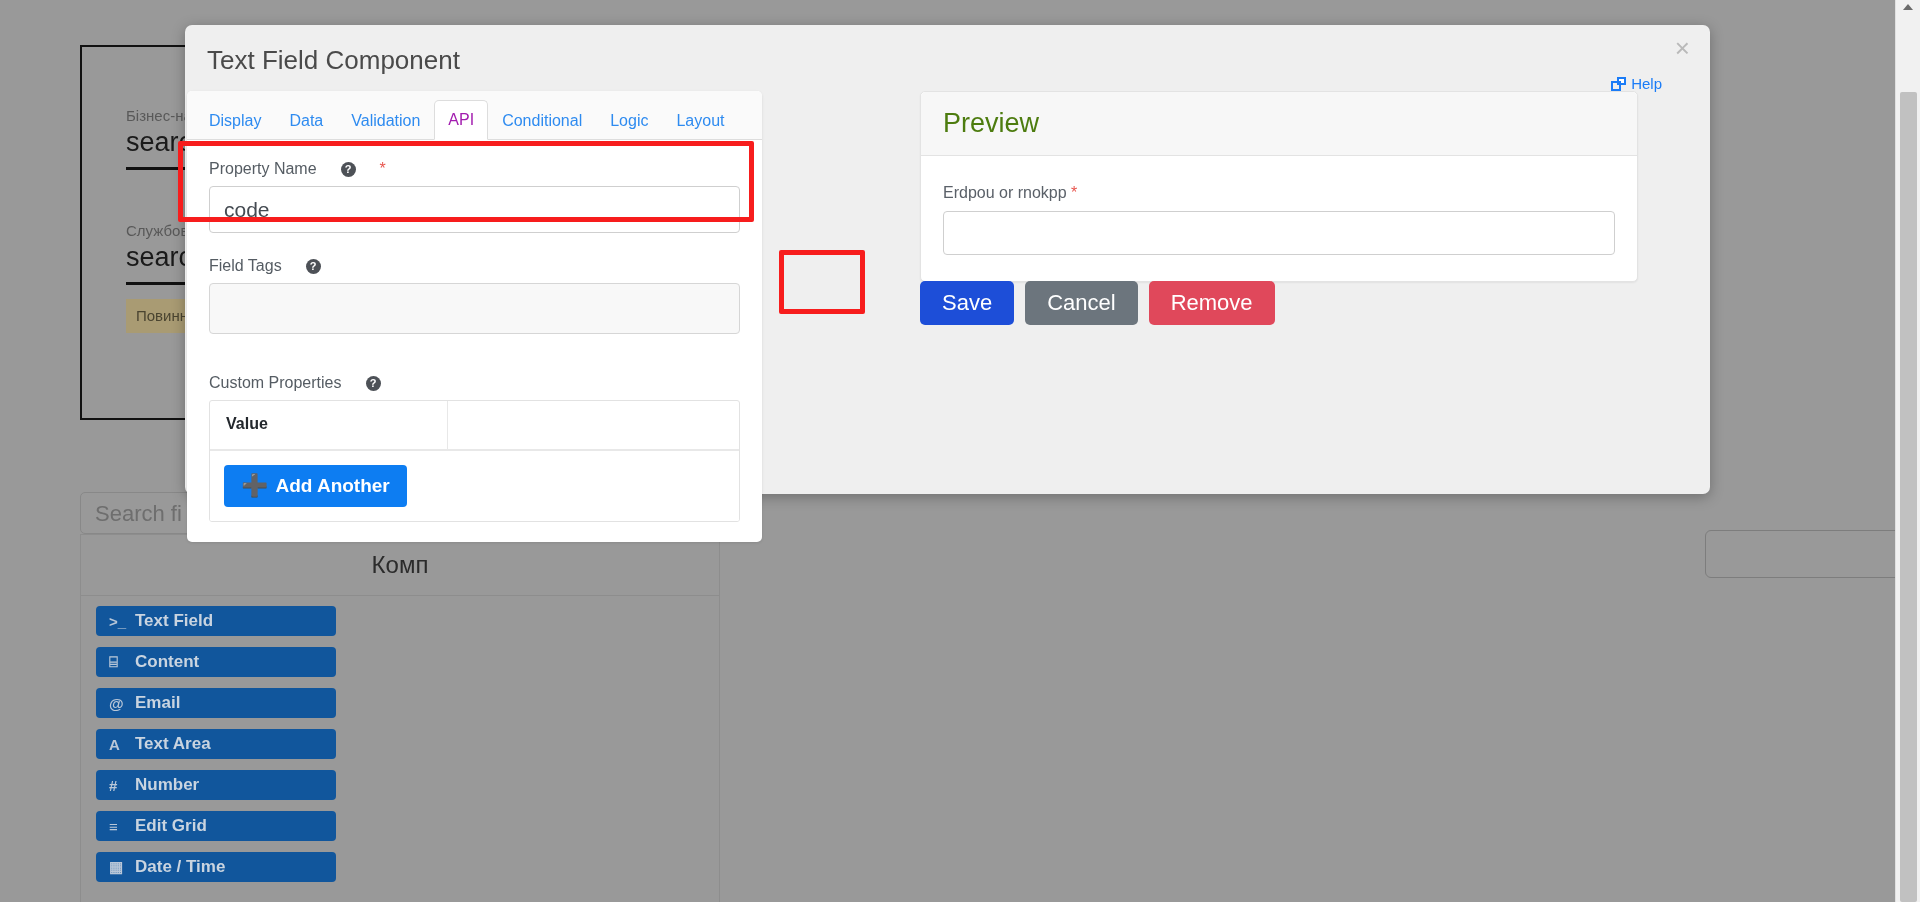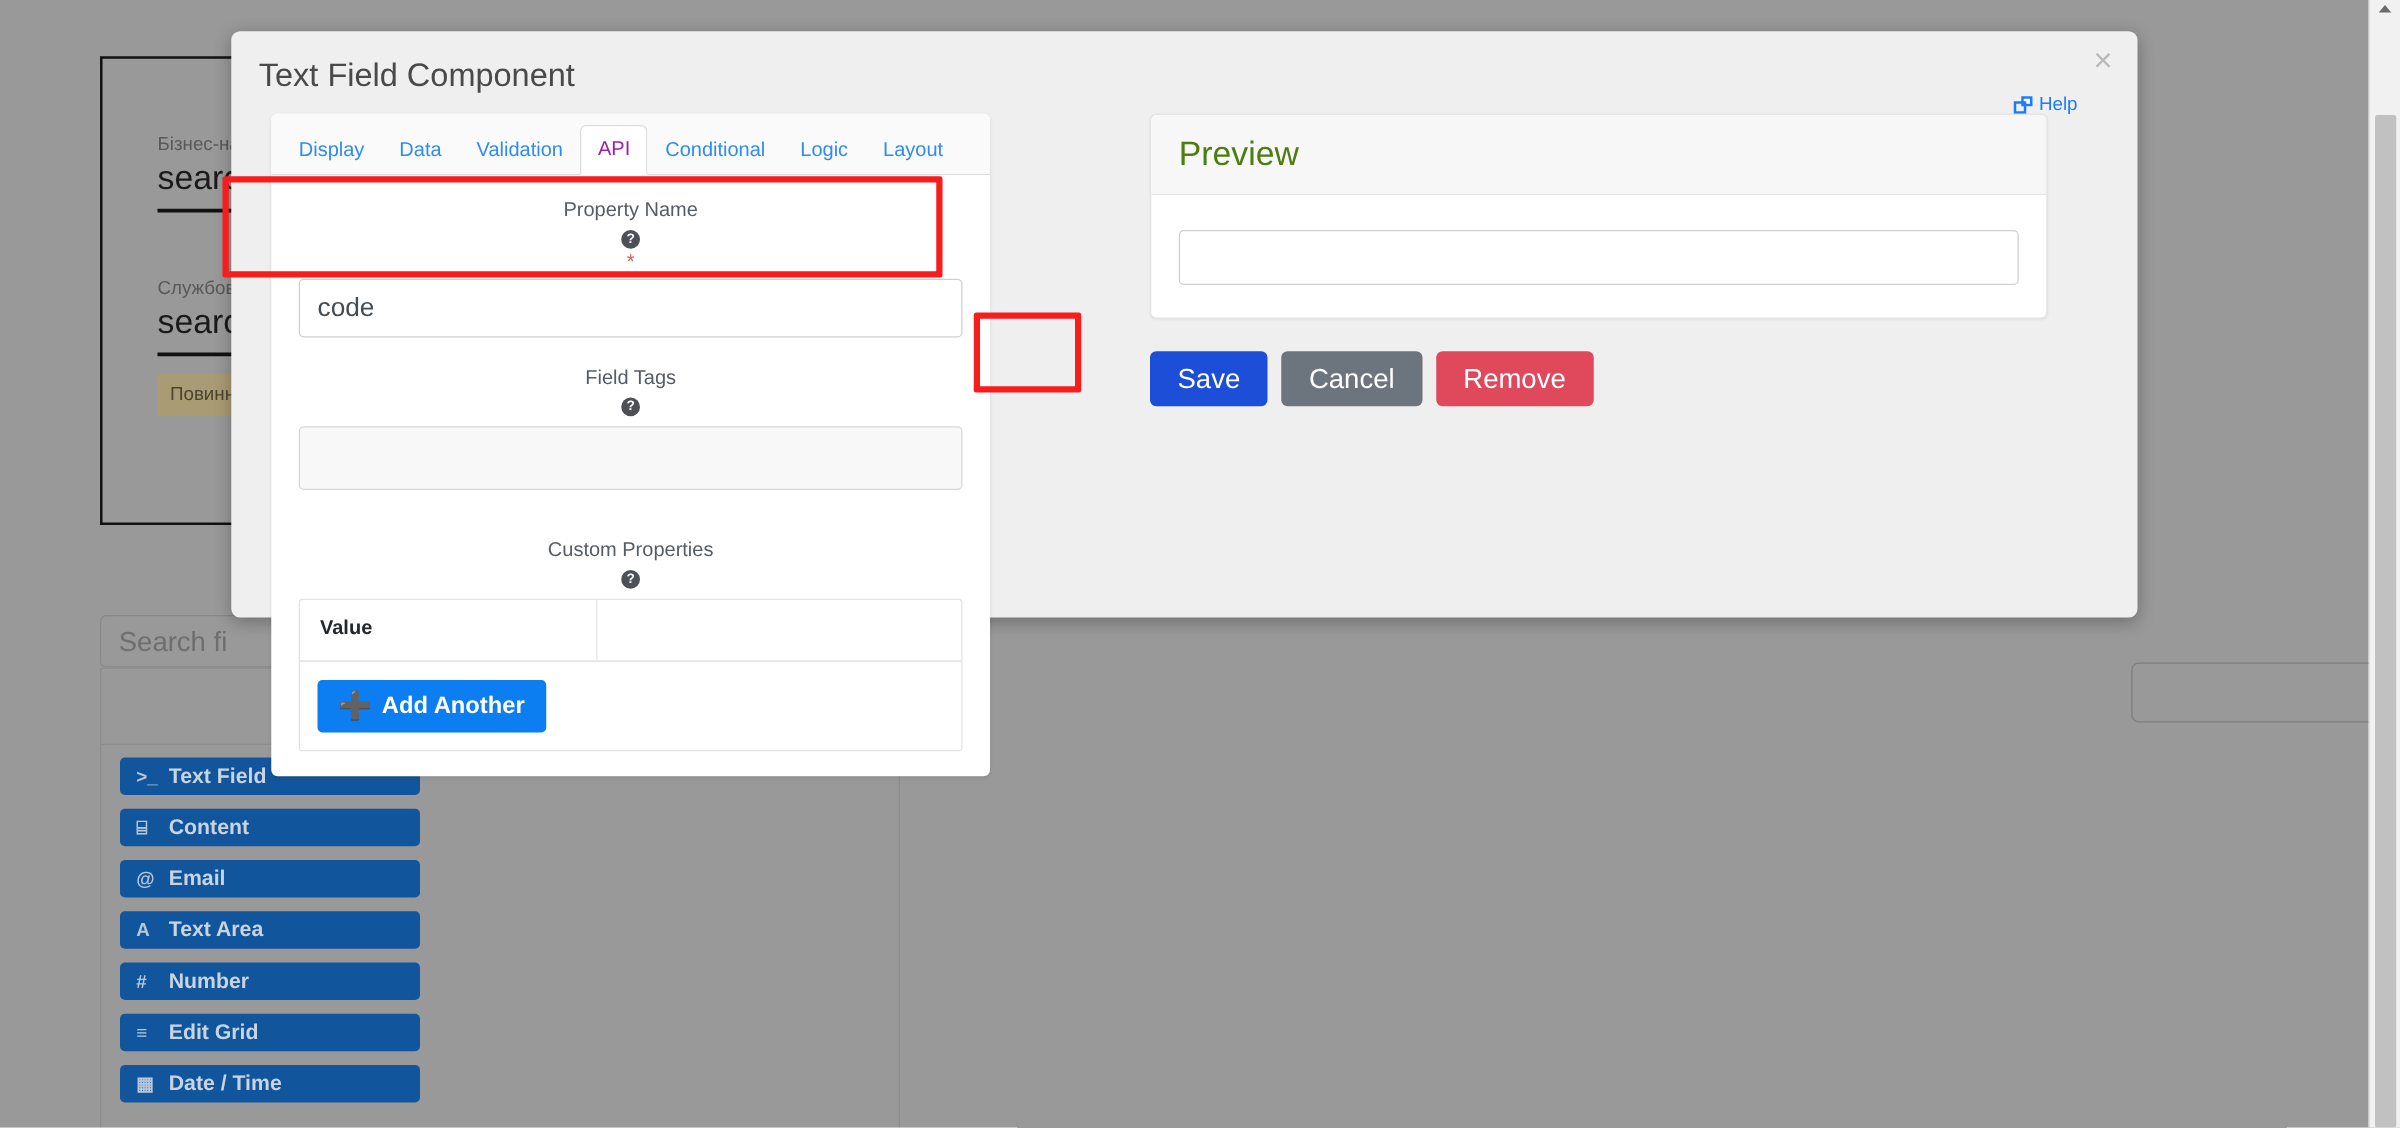--- a/index.html
+++ b/index.html
@@ -191,21 +191,21 @@
     display: block;
     border: 2px solid #1b7cf7;
     box-sizing: border-box;
   }
   .help-link .hl-icon i.a { left: 0; top: 4px; width: 10px; height: 10px; }
   .help-link .hl-icon i.b { left: 6px; top: 0; width: 9px; height: 8px; background: #fff; }
 
   
   .settings-panel {
     position: absolute;
-    left: 32px; top: 66px;
+    left: 2px; top: 66px;
     width: 575px;
     background: #ffffff;
     border-radius: 5px;
     box-shadow: 0 1px 3px rgba(0,0,0,0.10);
     padding-bottom: 20px;
   }
   .tabs-strip {
     background: #fafafa;
     border-bottom: 1px solid #ddd;
     border-top-left-radius: 5px;
@@ -236,22 +236,21 @@
   }
 
   .form-body { padding: 20px 22px 0 22px; }
   .fg { margin-bottom: 14px; position: relative; }
   .fg-label {
     font-size: 16px;
     color: #555c63;
     margin-bottom: 8px;
     display: flex;
     align-items: center;
-    gap: 6px;
-    flex-direction: column;
+    gap: 24px;
   }
   .q-icon {
     display: inline-flex;
     align-items: center; justify-content: center;
     width: 15px; height: 15px;
     border-radius: 50%;
     background: #4d5157;
     color: #fff;
     font-size: 11px;
     font-weight: bold;
@@ -510,20 +509,24 @@
           </div>
         </div>
       </div>
 
     </div>
   </div>
 
   <div class="preview-panel">
     <div class="preview-head">Preview</div>
     <div class="preview-body">
+      <div class="pv-label">
+        <span>Erdpou or rnokpp</span>
+        <span class="req-star">*</span>
+      </div>
       <input class="pv-input" type="text" value="" style="">
     </div>
   </div>
 
   <div class="action-row">
     <button class="btn btn-save">Save</button>
     <button class="btn btn-cancel">Cancel</button>
     <button class="btn btn-remove">Remove</button>
   </div>
 

